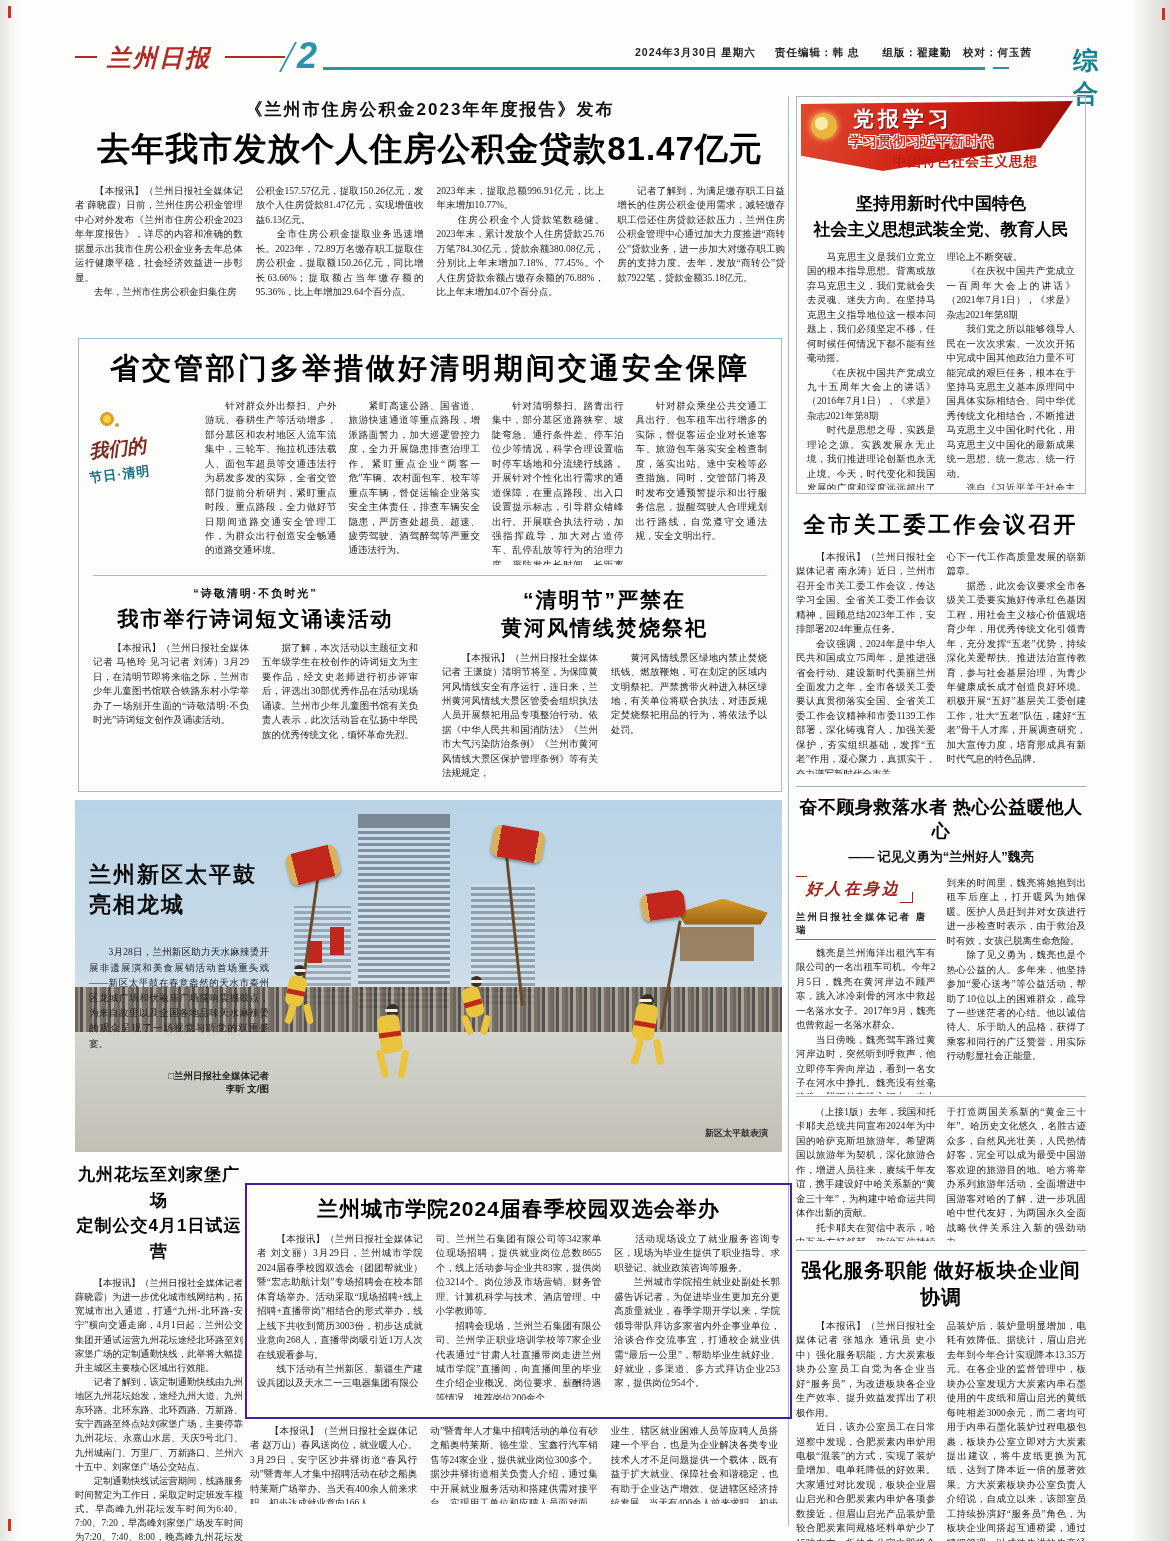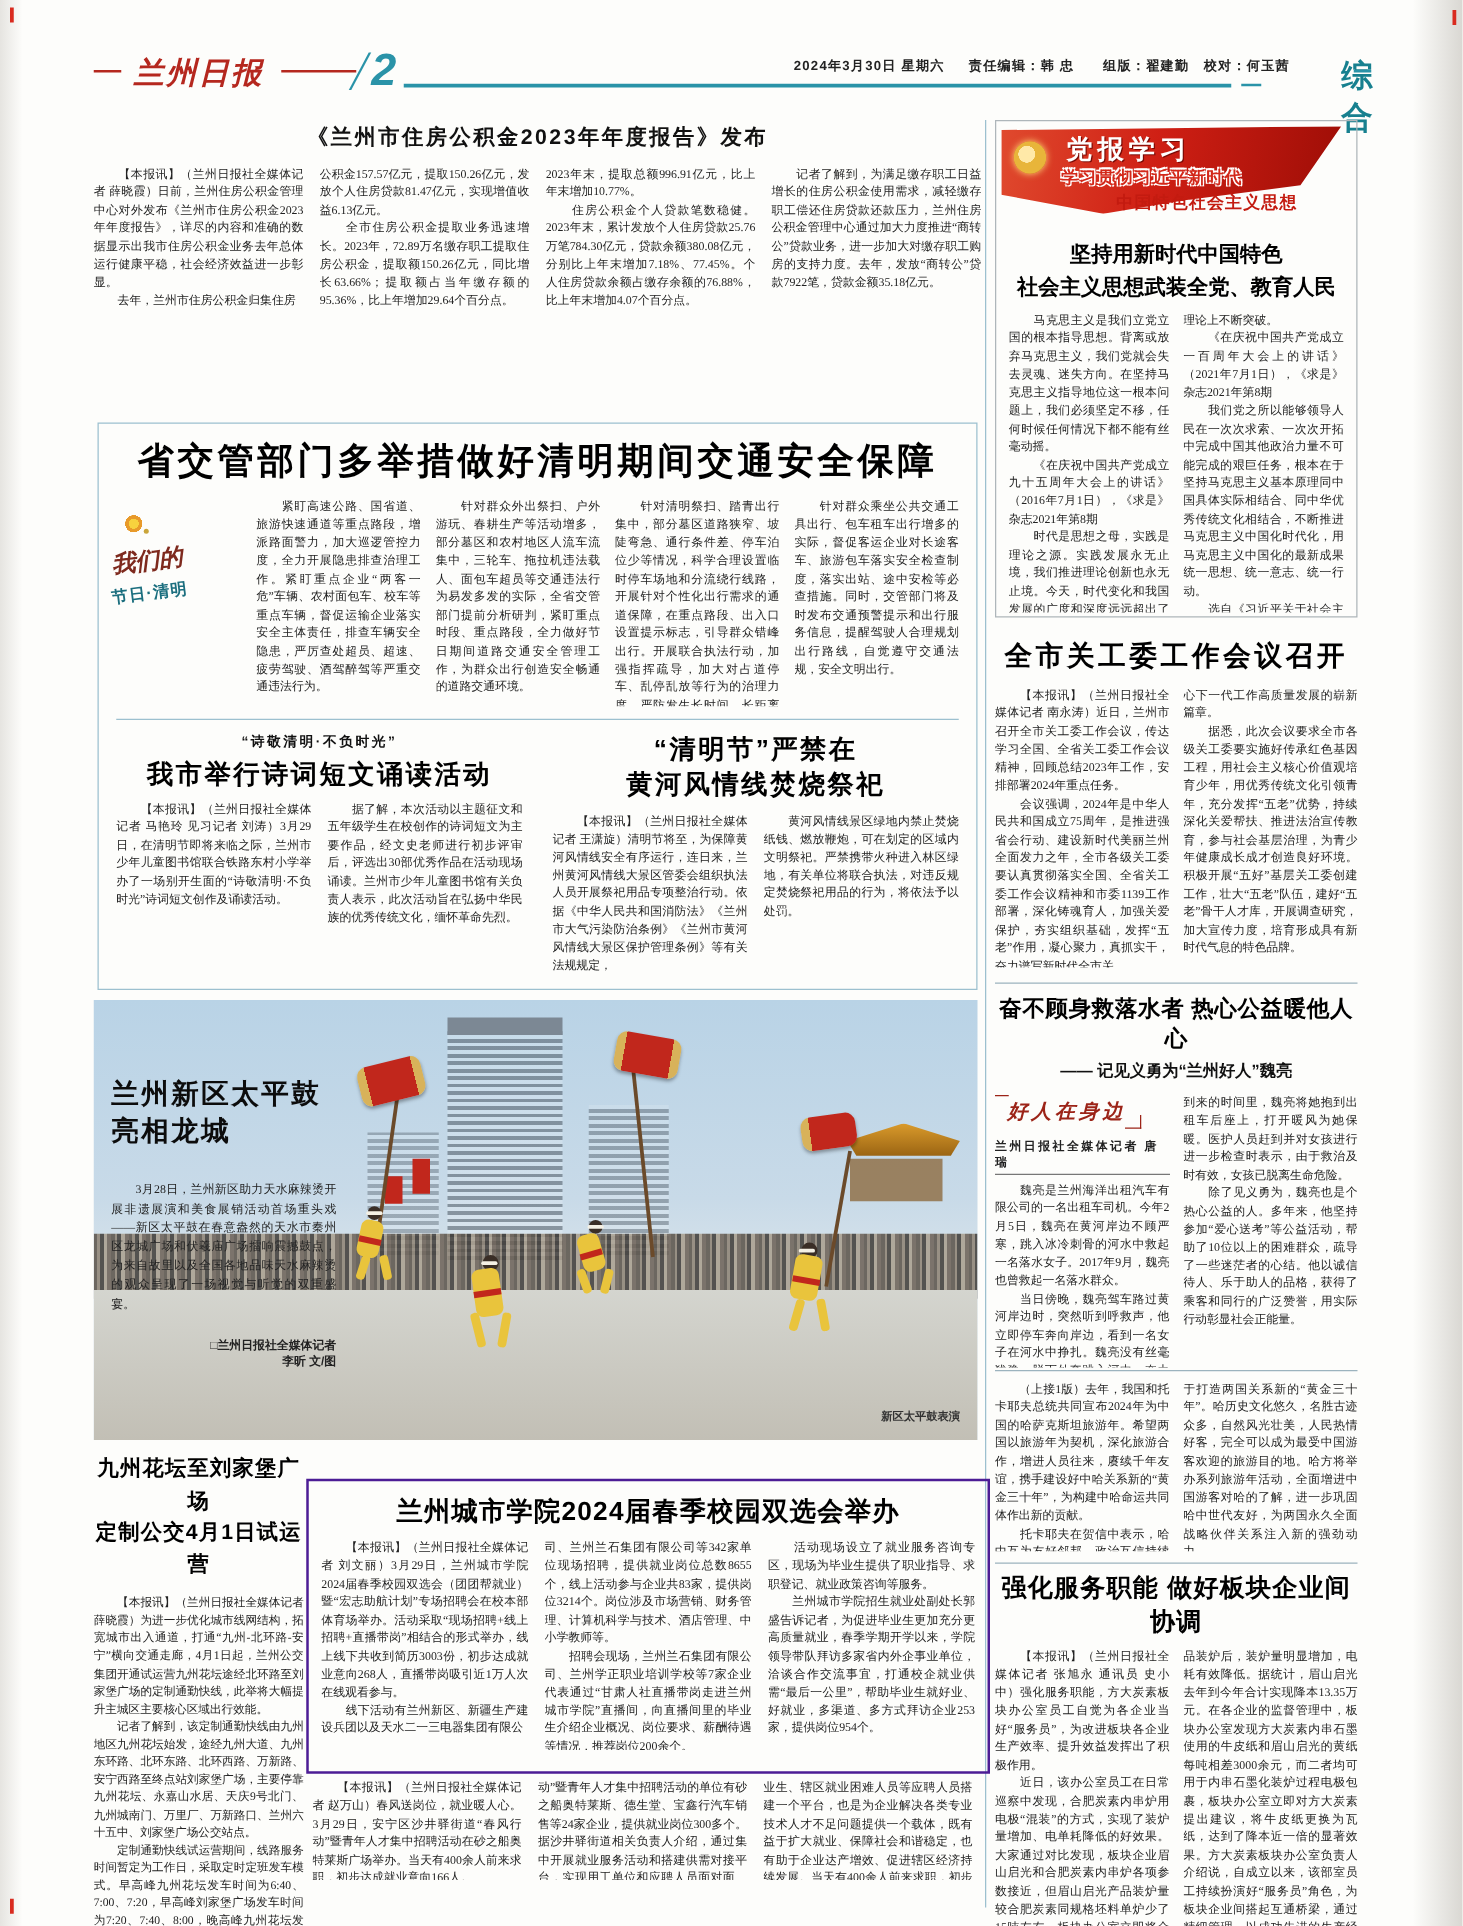--- a/index.html
+++ b/index.html
@@ -97,41 +97,42 @@
     <div class="abs hdr-rule" style="left:248px;top:27px;width:662px;"></div>
     <span class="hdr-dash" style="position:absolute;left:918px;top:27px;width:16px;background:#2a93a8;"></span>
     <span class="abs section-name" style="left:998px;top:4px;">综合</span>
     <span class="hdr-dash" style="position:absolute;left:1008px;top:16px;width:14px;background:#2a93a8;"></span>
   </div>
 
   <div class="abs sep" style="left:788px;top:96px;width:1px;height:1430px;"></div>
 
   <div class="abs" style="left:75px;top:98px;width:710px;height:232px;">
     <div class="kicker">《兰州市住房公积金2023年年度报告》发布</div>
+    <h1 class="headline" style="font-size:33px;letter-spacing:1px;margin-top:6px;">去年我市发放个人住房公积金贷款81.47亿元</h1>
     <div class="cols" style="margin-top:12px;height:142px;">
       <div class="col">　　【本报讯】（兰州日报社全媒体记者 薛晓霞）日前，兰州住房公积金管理中心对外发布《兰州市住房公积金2023年年度报告》，详尽的内容和准确的数据显示出我市住房公积金业务去年总体运行健康平稳，社会经济效益进一步彰显。
 　　去年，兰州市住房公积金归集住房</div>
       <div class="col">公积金157.57亿元，提取150.26亿元，发放个人住房贷款81.47亿元，实现增值收益6.13亿元。
 　　全市住房公积金提取业务迅速增长。2023年，72.89万名缴存职工提取住房公积金，提取额150.26亿元，同比增长63.66%；提取额占当年缴存额的95.36%，比上年增加29.64个百分点。</div>
       <div class="col">2023年末，提取总额996.91亿元，比上年末增加10.77%。
 　　住房公积金个人贷款笔数稳健。2023年末，累计发放个人住房贷款25.76万笔784.30亿元，贷款余额380.08亿元，分别比上年末增加7.18%、77.45%。个人住房贷款余额占缴存余额的76.88%，比上年末增加4.07个百分点。</div>
       <div class="col">　　记者了解到，为满足缴存职工日益增长的住房公积金使用需求，减轻缴存职工偿还住房贷款还款压力，兰州住房公积金管理中心通过加大力度推进“商转公”贷款业务，进一步加大对缴存职工购房的支持力度。去年，发放“商转公”贷款7922笔，贷款金额35.18亿元。</div>
     </div>
   </div>
 
   <div class="abs boxed" style="left:78px;top:338px;width:702px;height:452px;padding:0;">
     <h2 class="headline" style="font-size:29px;letter-spacing:3px;margin-top:10px;">省交管部门多举措做好清明期间交通安全保障</h2>
     <div style="display:flex;gap:12px;padding:10px 14px 0 10px;height:166px;">
       <div class="badge">
         <div class="flower"></div>
         <div class="l1">我们的</div>
         <div class="l2">节日·清明</div>
       </div>
+      <div class="col">　　针对群众外出祭扫、户外游玩、春耕生产等活动增多，部分墓区和农村地区人流车流集中，三轮车、拖拉机违法载人、面包车超员等交通违法行为易发多发的实际，全省交管部门提前分析研判，紧盯重点时段、重点路段，全力做好节日期间道路交通安全管理工作，为群众出行创造安全畅通的道路交通环境。</div>
       <div class="col">　　紧盯高速公路、国省道、旅游快速通道等重点路段，增派路面警力，加大巡逻管控力度，全力开展隐患排查治理工作。紧盯重点企业“两客一危”车辆、农村面包车、校车等重点车辆，督促运输企业落实安全主体责任，排查车辆安全隐患，严厉查处超员、超速、疲劳驾驶、酒驾醉驾等严重交通违法行为。</div>
-      <div class="col">　　针对群众外出祭扫、户外游玩、春耕生产等活动增多，部分墓区和农村地区人流车流集中，三轮车、拖拉机违法载人、面包车超员等交通违法行为易发多发的实际，全省交管部门提前分析研判，紧盯重点时段、重点路段，全力做好节日期间道路交通安全管理工作，为群众出行创造安全畅通的道路交通环境。</div>
       <div class="col">　　针对清明祭扫、踏青出行集中，部分墓区道路狭窄、坡陡弯急、通行条件差、停车泊位少等情况，科学合理设置临时停车场地和分流绕行线路，开展针对个性化出行需求的通道保障，在重点路段、出入口设置提示标志，引导群众错峰出行。开展联合执法行动，加强指挥疏导，加大对占道停车、乱停乱放等行为的治理力度，严防发生长时间、长距离交通拥堵。</div>
       <div class="col">　　针对群众乘坐公共交通工具出行、包车租车出行增多的实际，督促客运企业对长途客车、旅游包车落实安全检查制度，落实出站、途中安检等必查措施。同时，交管部门将及时发布交通预警提示和出行服务信息，提醒驾驶人合理规划出行路线，自觉遵守交通法规，安全文明出行。</div>
     </div>
     <div class="sep" style="margin:10px 14px 0 14px;"></div>
     <div style="display:flex;gap:24px;padding:10px 14px 0 14px;">
       <div style="flex:1;">
         <div class="kicker" style="font-size:11px;">“诗敬清明·不负时光”</div>
         <h3 class="headline" style="font-size:21px;margin-top:4px;letter-spacing:2px;">我市举行诗词短文诵读活动</h3>
         <div class="cols" style="margin-top:8px;height:128px;">
           <div class="col">　　【本报讯】（兰州日报社全媒体记者 马艳玲 见习记者 刘涛）3月29日，在清明节即将来临之际，兰州市少年儿童图书馆联合铁路东村小学举办了一场别开生面的“诗敬清明·不负时光”诗词短文创作及诵读活动。</div>

